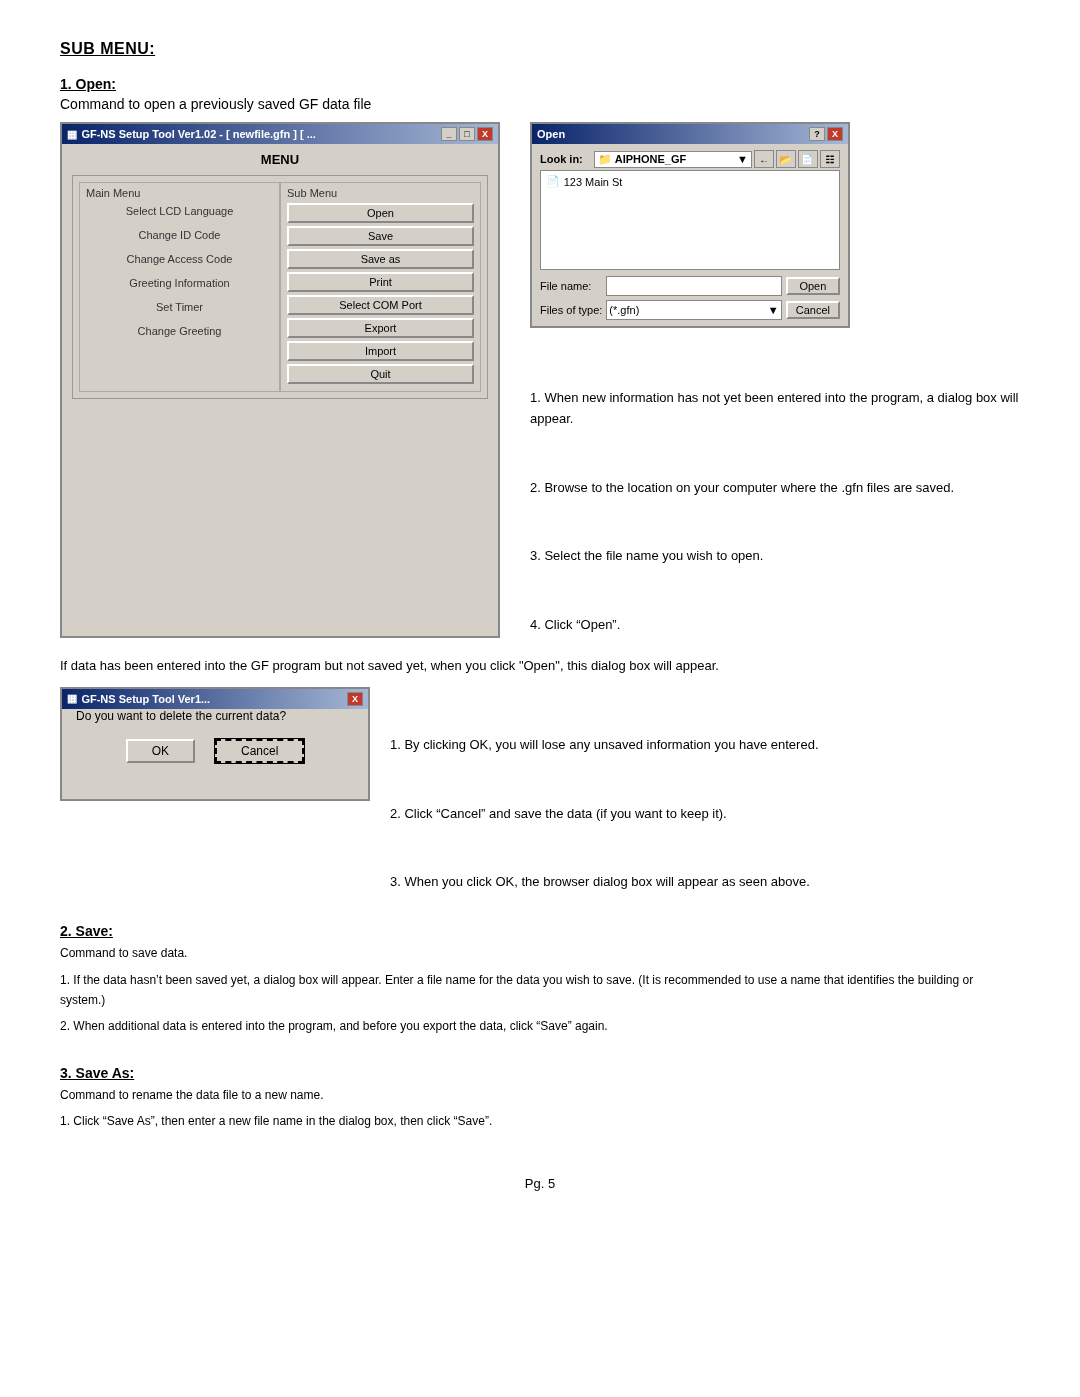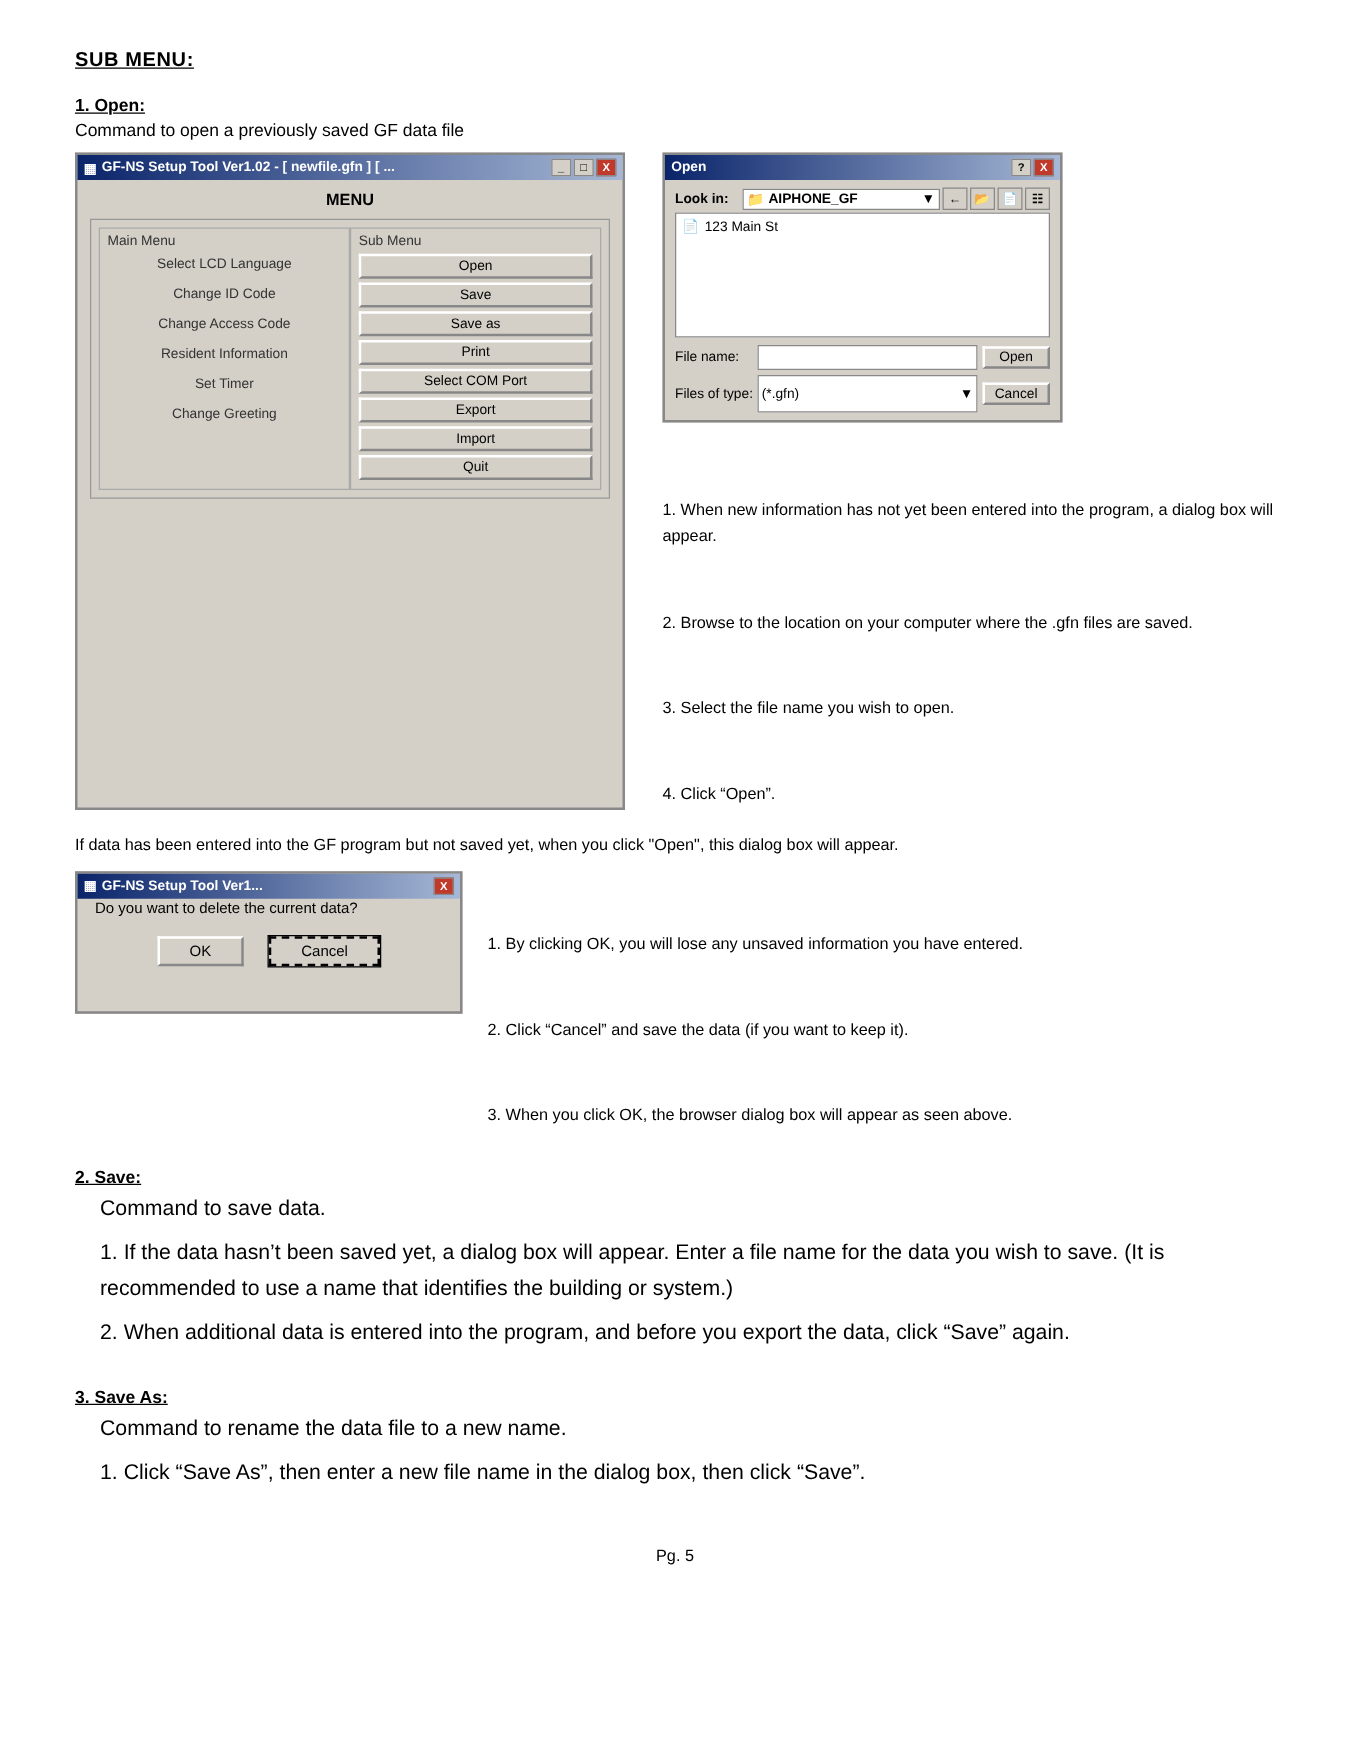--- a/index.html
+++ b/index.html
@@ -225,21 +225,21 @@
       border: 2px solid;
       border-color: #fff #888 #888 #fff;
       font-size: 11px;
       padding: 1px 8px;
       cursor: pointer;
       white-space: nowrap;
     }
     .open-type-select {
       background: #fff;
       border: 1px solid #888;
-      height: 30px;
+      height: 20px;
       font-size: 11px;
       display: flex;
       align-items: center;
       padding: 0 2px;
       justify-content: space-between;
     }
 
     
     .instructions-list {
       font-size: 13px;
@@ -290,24 +290,23 @@
       outline: 1px solid #000;
     }
 
     .context-text {
       font-size: 13px;
       line-height: 1.6;
       margin-bottom: 10px;
     }
 
     .section-body {
-      font-size: 17px;
+      font-size: 12px;
       line-height: 1.7;
       margin-bottom: 6px;
-      margin-left: 20px;
     }
 
     .page-number {
       text-align: center;
       font-size: 13px;
       margin-top: 44px;
     }
   </style>
 </head>
 <body>
@@ -339,21 +338,21 @@
           <div class="menu-col">
             <div class="menu-col-title">
               <span>Main Menu</span>
             </div>
             <div class="menu-item-text">Select LCD Language</div>
             <div style="height:6px;"></div>
             <div class="menu-item-text">Change ID Code</div>
             <div style="height:6px;"></div>
             <div class="menu-item-text">Change Access Code</div>
             <div style="height:6px;"></div>
-            <div class="menu-item-text">Resident Information</div>
+            <div class="menu-item-text">Greeting Information</div>
             <div style="height:6px;"></div>
             <div class="menu-item-text">Set Timer</div>
             <div style="height:6px;"></div>
             <div class="menu-item-text">Change Greeting</div>
           </div>
 
           <div class="menu-col">
             <div class="menu-col-title">
               <span>Sub Menu</span>
             </div>

